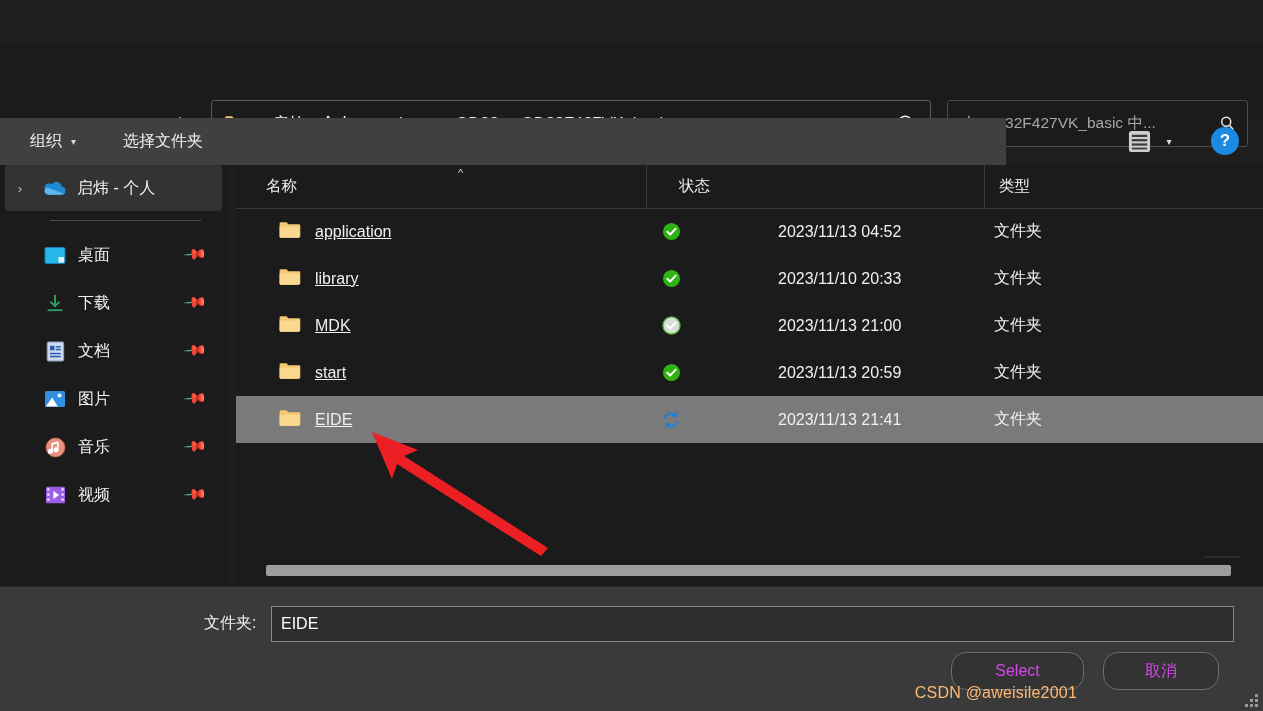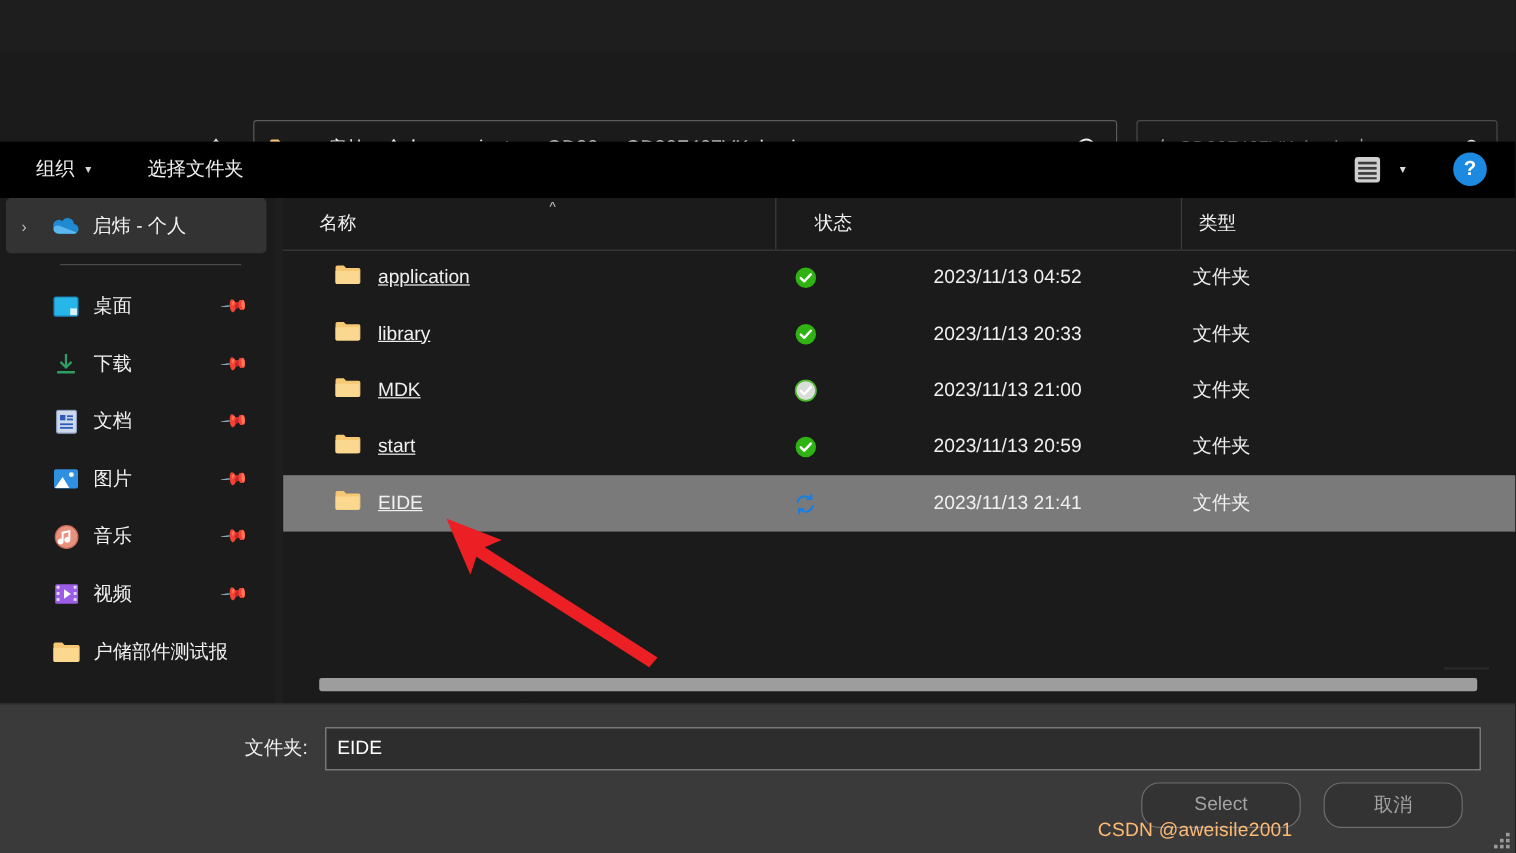--- a/index.html
+++ b/index.html
@@ -141,22 +141,22 @@
   .search-icon {
     width: 40px; height: 40px;
     display: flex; align-items: center; justify-content: center;
     color: #e6e6e6;
   }
 
   
   .cmdbar {
     position: absolute;
     left: 0; top: 118px;
-    width: 1263px; height: 47px;
-    background: #000000;
+    width: 1006px; height: 47px;
+    background: #404040;
   }
   .cmd-item {
     position: absolute;
     top: 7px;
     height: 33px;
     display: flex;
     align-items: center;
     color: #f0f0f0;
     font-size: 16px;
     padding: 0 8px;
@@ -350,21 +350,21 @@
     padding-left: 9px;
     font-size: 16px;
     color: #ffffff;
   }
   .btn {
     position: absolute;
     height: 38px;
     border: 1px solid #6d6d6d;
     border-radius: 15px;
     background: #333333;
-    color: #a3a3a3;
+    color: #d946ef;
     font-size: 16px;
     display: flex; align-items: center; justify-content: center;
     box-sizing: border-box;
   }
   #btn-select { left: 951px; top: 652px; width: 133px; }
   #btn-cancel { left: 1103px; top: 652px; width: 116px; }
 
   .watermark {
     position: absolute;
     left: 1077px; top: 684px;
@@ -559,30 +559,20 @@
           <rect x="16.4" y="3.2" width="2.4" height="2.4" fill="#e6d8fb"></rect>
           <rect x="16.4" y="8.4" width="2.4" height="2.4" fill="#e6d8fb"></rect>
           <rect x="16.4" y="13.4" width="2.4" height="2.4" fill="#e6d8fb"></rect>
           <path d="M8.4 6 14 10l-5.6 4z" fill="#ffffff"></path>
         </svg>
       </span>
       <span class="side-label">视频</span>
       <span class="side-pin">📌</span>
     </div>
 
-    <div class="side-item">
-      <span class="side-chevron"></span>
-      <span class="side-icon">
-        <svg width="24" height="19" viewBox="0 0 24 20">
-          <path d="M1 3a1.6 1.6 0 0 1 1.6-1.6h6.1l2 2.2h11.7a1.6 1.6 0 0 1 1.6 1.6V17a1.6 1.6 0 0 1-1.6 1.6H2.6A1.6 1.6 0 0 1 1 17z" fill="#f7c873"></path>
-          <path d="M1 6.4h22v10.8a1.4 1.4 0 0 1-1.4 1.4H2.4A1.4 1.4 0 0 1 1 17.2z" fill="#fbd88f"></path>
-        </svg>
-      </span>
-      <span class="side-label">户储部件测试报</span>
-    </div>
   </div>
   <div class="side-scroll-track">
     <div class="side-scroll-thumb"></div>
   </div>
 
   <div class="filepane">
     <div class="col-headers">
       <div class="col-h first" style="left:0; width:410px;">
         <span>名称</span>
         <span class="sort-caret">^</span>
@@ -623,21 +613,21 @@
             </svg>
           </span>
           <span class="fname">library</span>
         </div>
         <div class="cell-status">
           <svg width="19" height="19" viewBox="0 0 20 20">
             <circle cx="10" cy="10" r="9" fill="#2eb312"></circle>
             <path d="M5.6 10.3 8.6 13.2 14.4 7" fill="none" stroke="#ffffff" stroke-width="2.1" stroke-linecap="round" stroke-linejoin="round"></path>
           </svg>
         </div>
-        <div class="cell-date">2023/11/13 20:33</div>
+        <div class="cell-date">2023/11/10 20:33</div>
         <div class="cell-type">文件夹</div>
         <div class="cell-size"></div>
       </div>
 
       <div class="row">
         <div class="cell-name">
           <span>
             <svg width="23" height="18" viewBox="0 0 24 20">
               <path d="M1 3a1.6 1.6 0 0 1 1.6-1.6h6.1l2 2.2h11.7a1.6 1.6 0 0 1 1.6 1.6V17a1.6 1.6 0 0 1-1.6 1.6H2.6A1.6 1.6 0 0 1 1 17z" fill="#f7c873"></path>
               <path d="M1 6.4h22v10.8a1.4 1.4 0 0 1-1.4 1.4H2.4A1.4 1.4 0 0 1 1 17.2z" fill="#fbd88f"></path>

